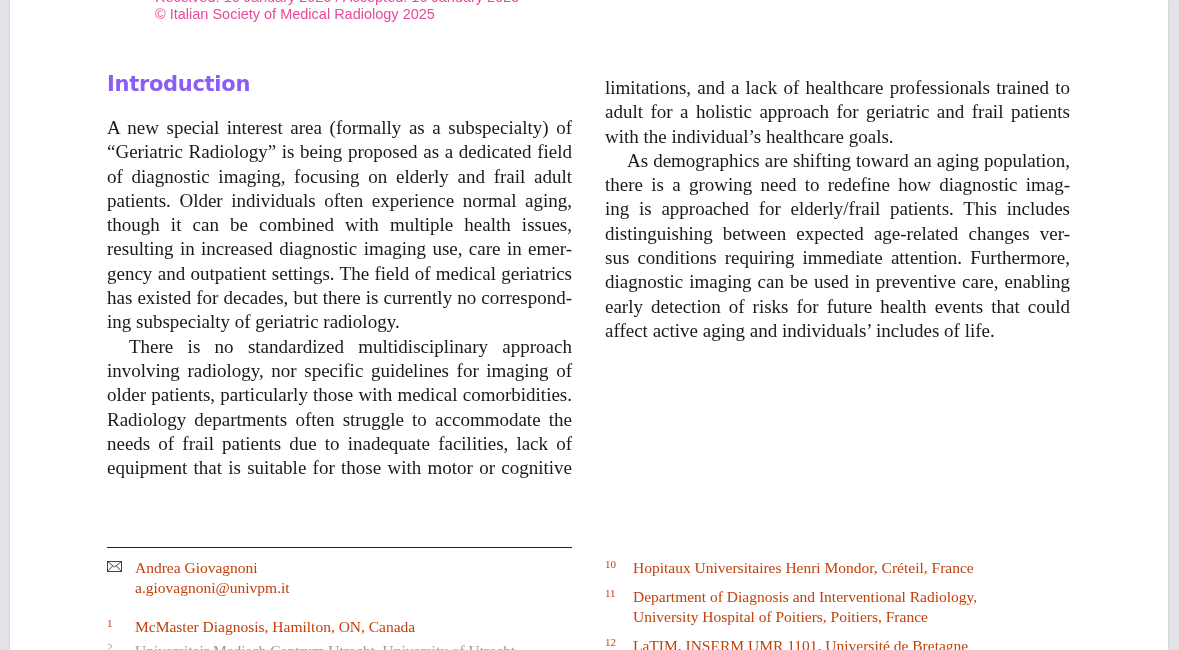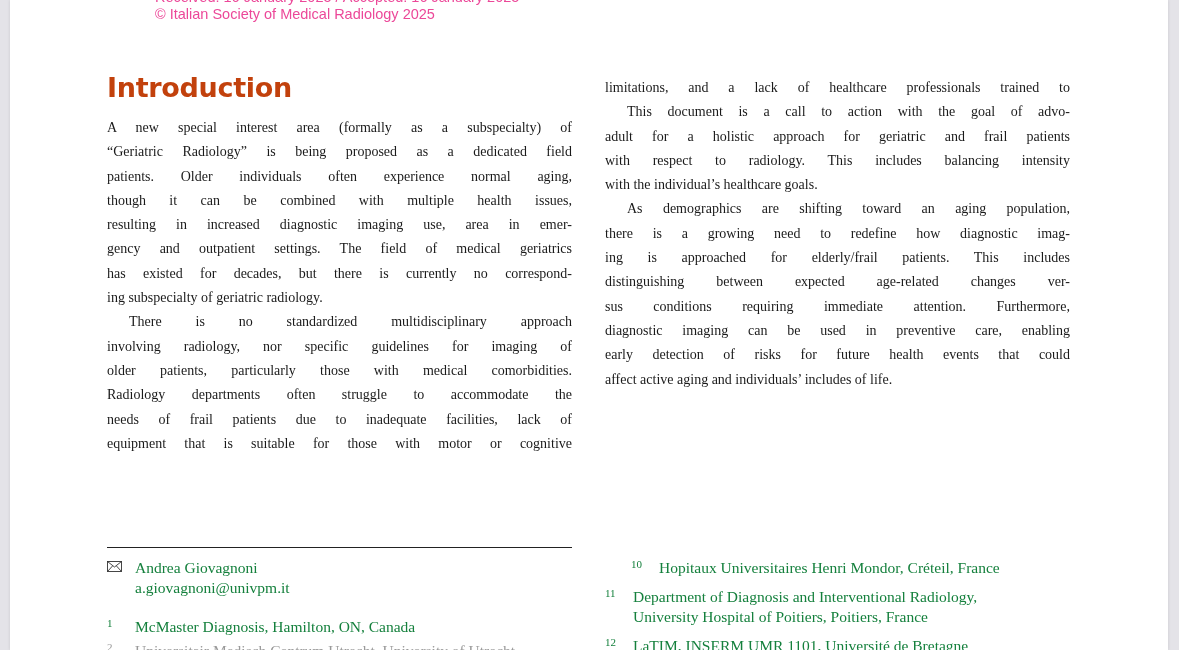--- a/index.html
+++ b/index.html
@@ -11,74 +11,73 @@
     position: absolute; left: 10px; top: 0; width: 1158px; height: 650px;
     background: #ffffff;
     box-shadow: 0 0 3px rgba(0,0,0,0.12);
   }
   .meta-line {
     position: absolute; left: 98px; font-size: 14.5px; color: #ec4899; white-space: nowrap;
     font-family: "Liberation Sans", sans-serif;
     margin-left: 47px;
   }
   .heading {
-    position: absolute; left: 97px; top: 72px; font-size: 27px; font-weight: bold; color: #c2410c;
+    position: absolute; left: 97px; top: 72px; font-size: 21px; font-weight: bold; color: #8b5cf6;
     font-family: "DejaVu Sans", sans-serif; letter-spacing: -0.3px;
   }
   .col {
     position: absolute; width: 465px;
-    font-family: "Liberation Serif", serif; font-size: 14px; line-height: 24.3px; color: #1a1a1a;
+    font-family: "Liberation Serif", serif; font-size: 19px; line-height: 24.3px; color: #1a1a1a;
   }
   .col .ln { display: block; white-space: nowrap; text-align: justify; text-align-last: justify; height: 24.3px; }
   .col .ln.last { text-align-last: left; }
   .col .ln.indent { padding-left: 22px; }
   .col-left { left: 97px; top: 116px; }
   .col-right { left: 595px; top: 76px; }
   .rule { position: absolute; left: 97px; top: 547px; width: 465px; height: 1.3px; background: #222; }
   .fn {
-    position: absolute; font-family: "Liberation Serif", serif; font-size: 15.5px; color: #15803d;
+    position: absolute; font-family: "Liberation Serif", serif; font-size: 15.5px; color: #c2410c;
     line-height: 19.5px; white-space: nowrap;
   }
   .fn .num { position: absolute; left: 0; top: -3px; font-size: 11px; }
   .fn .txt { position: absolute; left: 28px; top: 0; }
   .mail-icon { position: absolute; left: 0; top: 3px; width: 15px; height: 11px; }
   .faded { color: #9a9a9a; }
 </style>
 </head>
 <body>
 
 <div class="page">
 
   <div class="meta-line" style="top:-11px;">Received: 16 January 2025 / Accepted: 16 January 2025</div>
   <div class="meta-line" style="top:6px;">© Italian Society of Medical Radiology 2025</div>
 
   <div class="heading">Introduction</div>
 
   <div class="col col-left">
     <span class="ln">A new special interest area (formally as a subspecialty) of</span>
     <span class="ln">“Geriatric Radiology” is being proposed as a dedicated field</span>
+    <span class="ln">of diagnostic imaging, focusing on elderly and frail adult</span>
     <span class="ln">patients. Older individuals often experience normal aging,</span>
     <span class="ln">though it can be combined with multiple health issues,</span>
-    <span class="ln">resulting in increased diagnostic imaging use, area in emer-</span>
+    <span class="ln">resulting in increased diagnostic imaging use, care in emer-</span>
     <span class="ln">gency and outpatient settings. The field of medical geriatrics</span>
     <span class="ln">has existed for decades, but there is currently no correspond-</span>
     <span class="ln last">ing subspecialty of geriatric radiology.</span>
     <span class="ln indent">There is no standardized multidisciplinary approach</span>
     <span class="ln">involving radiology, nor specific guidelines for imaging of</span>
     <span class="ln">older patients, particularly those with medical comorbidities.</span>
     <span class="ln">Radiology departments often struggle to accommodate the</span>
     <span class="ln">needs of frail patients due to inadequate facilities, lack of</span>
     <span class="ln">equipment that is suitable for those with motor or cognitive</span>
   </div>
 
   <div class="col col-right">
     <span class="ln">limitations, and a lack of healthcare professionals trained to</span>
-    <span class="ln indent">This document is a call to action with the goal of advo-</span>
     <span class="ln">adult for a holistic approach for geriatric and frail patients</span>
-    <span class="ln">with respect to radiology. This includes balancing intensity</span>
     <span class="ln last">with the individual’s healthcare goals.</span>
     <span class="ln indent">As demographics are shifting toward an aging population,</span>
     <span class="ln">there is a growing need to redefine how diagnostic imag-</span>
     <span class="ln">ing is approached for elderly/frail patients. This includes</span>
     <span class="ln">distinguishing between expected age-related changes ver-</span>
     <span class="ln">sus conditions requiring immediate attention. Furthermore,</span>
     <span class="ln">diagnostic imaging can be used in preventive care, enabling</span>
     <span class="ln">early detection of risks for future health events that could</span>
     <span class="ln last">affect active aging and individuals’ includes of life.</span>
   </div>
@@ -98,21 +97,21 @@
 
   <div class="fn" style="left:97px; top:617px; width:465px; height:20px;">
     <span class="num">1</span>
     <span class="txt">McMaster Diagnosis, Hamilton, ON, Canada</span>
   </div>
   <div class="fn faded" style="left:97px; top:641px; width:465px; height:20px;">
     <span class="num">2</span>
     <span class="txt">Universitair Medisch Centrum Utrecht, University of Utrecht</span>
   </div>
 
-  <div class="fn" style="left:595px; top:558px; width:470px; height:20px;margin-left:26px;">
+  <div class="fn" style="left:595px; top:558px; width:470px; height:20px;">
     <span class="num">10</span>
     <span class="txt">Hopitaux Universitaires Henri Mondor, Créteil, France</span>
   </div>
   <div class="fn" style="left:595px; top:587px; width:470px; height:40px;">
     <span class="num">11</span>
     <span class="txt" style="top:19.5px;">University Hospital of Poitiers, Poitiers, France</span>
     <span class="txt">Department of Diagnosis and Interventional Radiology,</span>
   </div>
   <div class="fn" style="left:595px; top:636px; width:470px; height:20px;">
     <span class="num">12</span>

